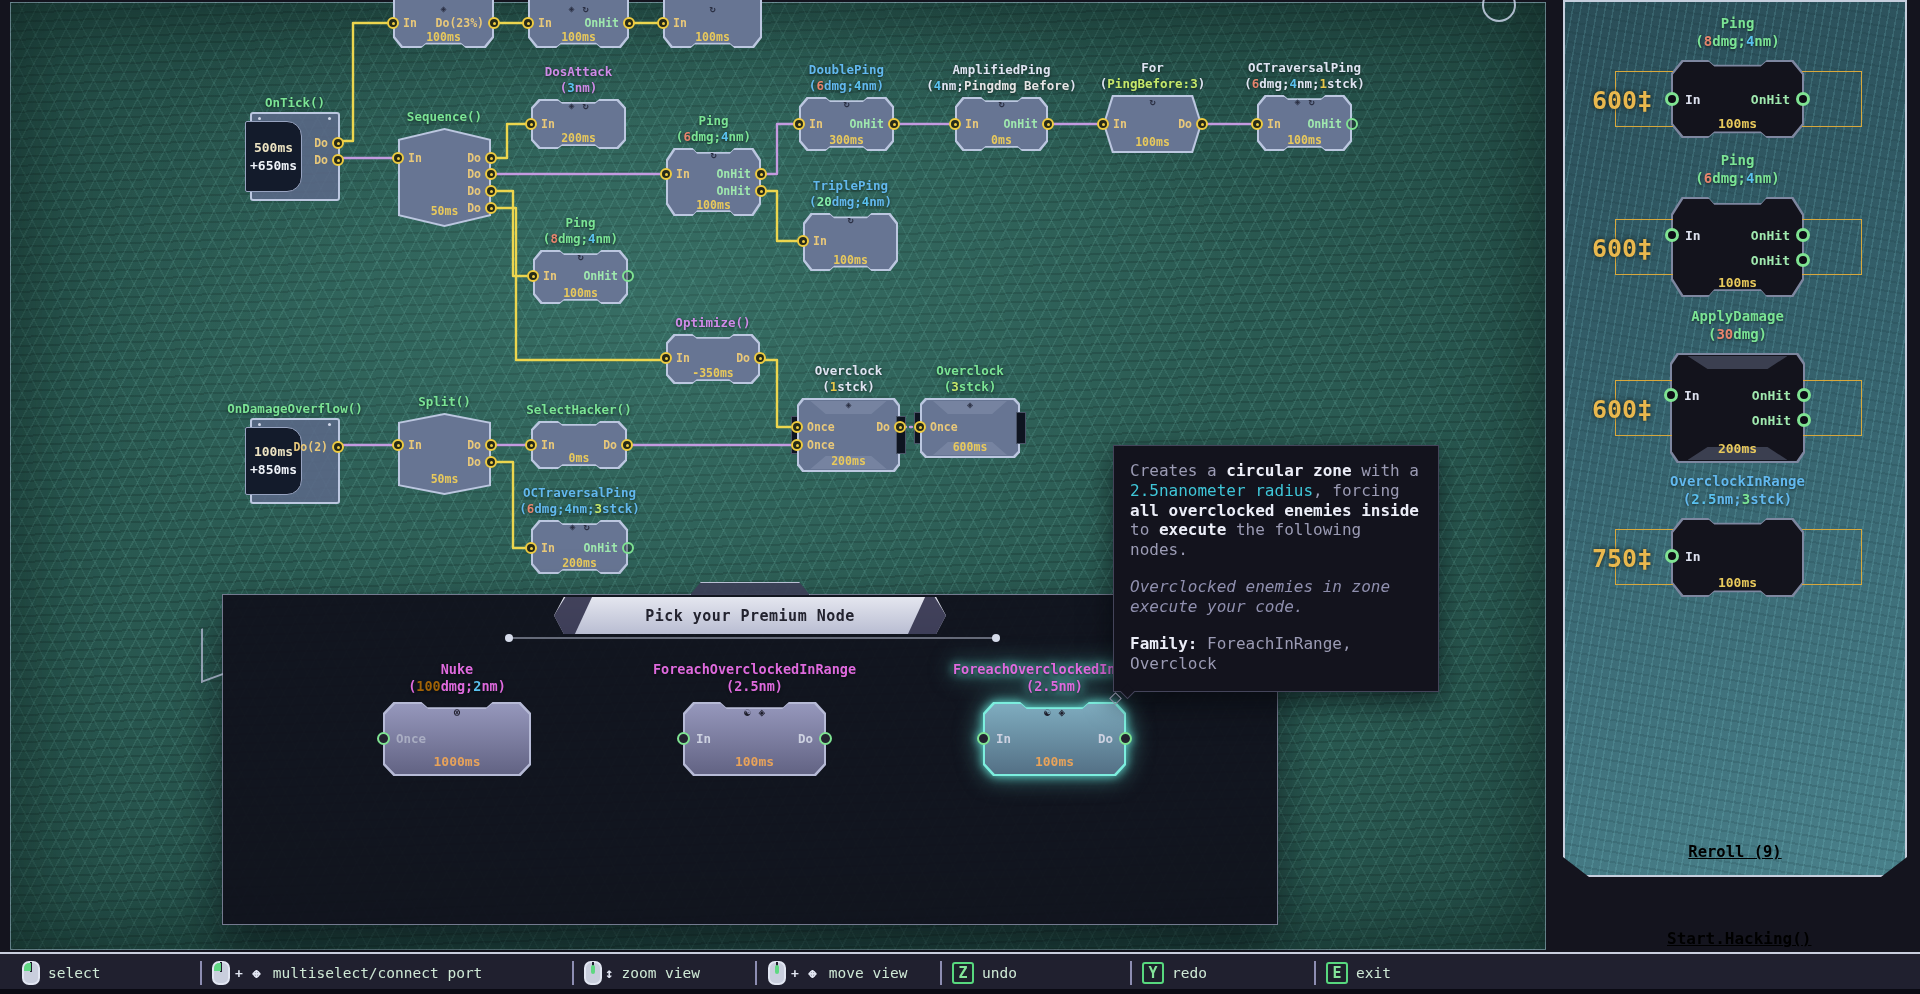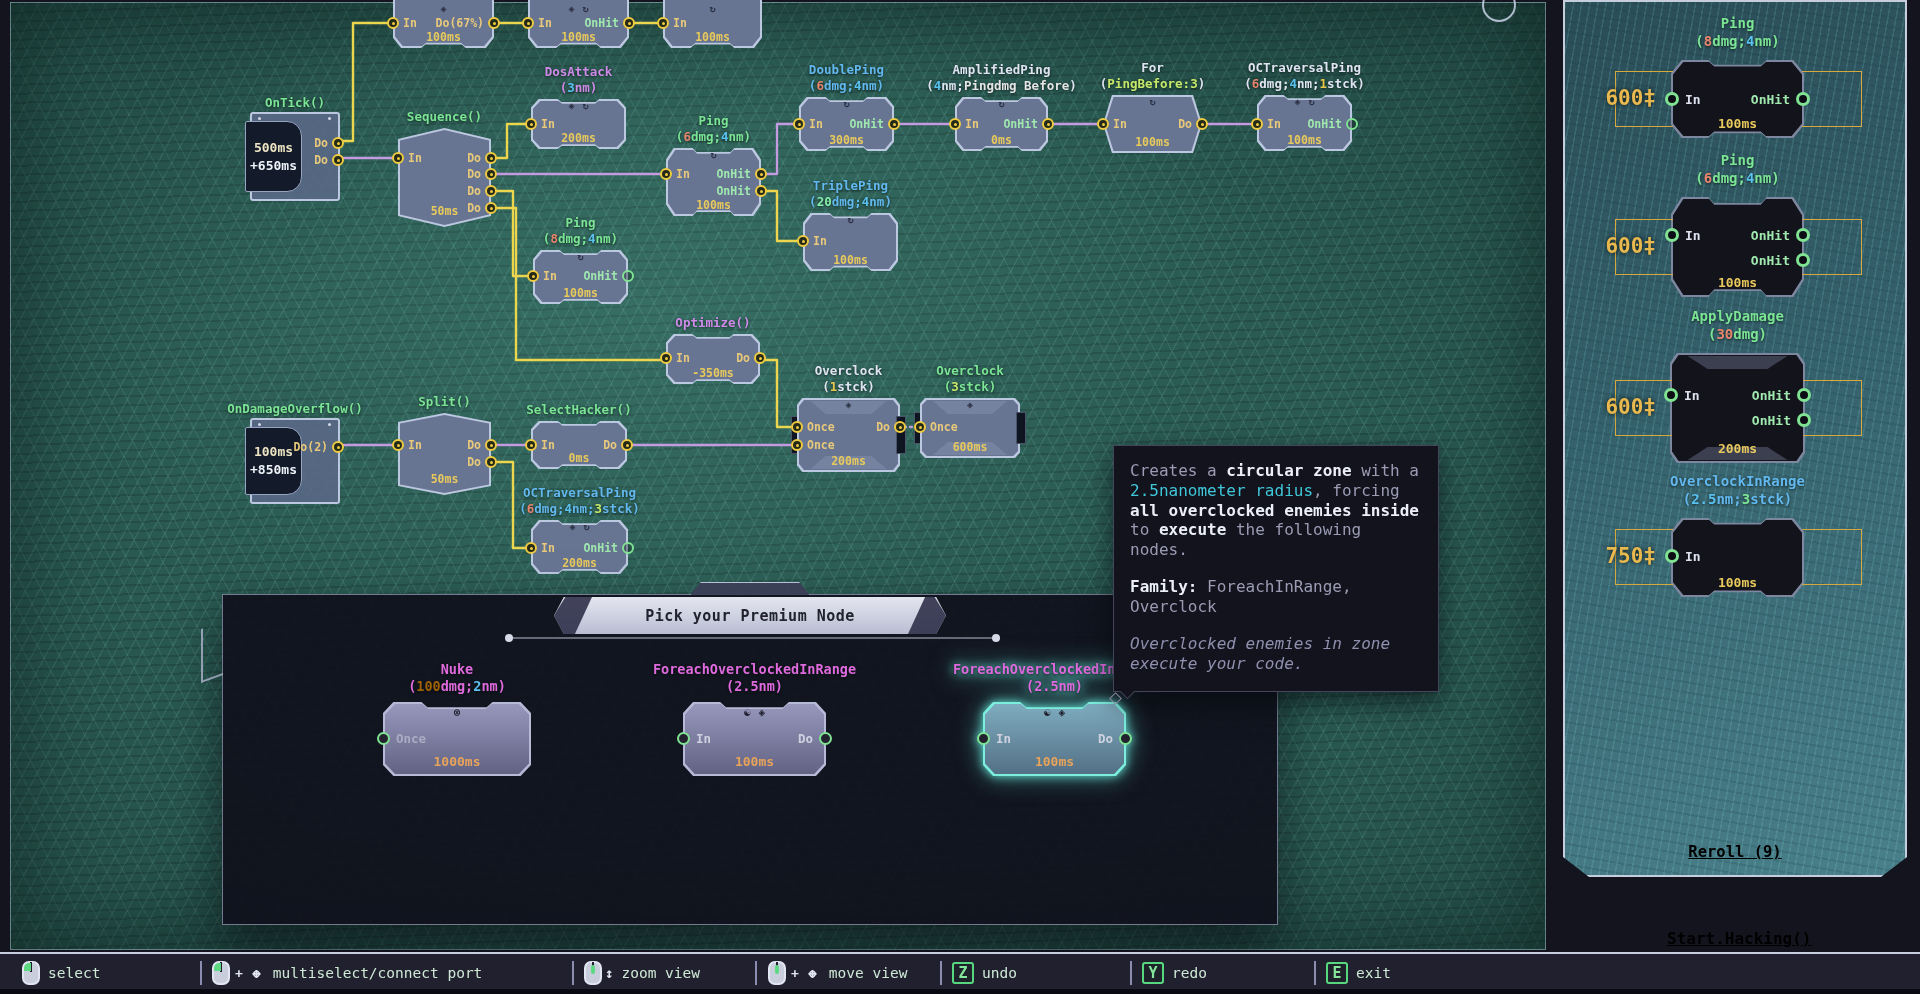--- a/index.html
+++ b/index.html
@@ -120,21 +120,21 @@
     background:linear-gradient(160deg,#2a4d57 0%,#35616c 45%,#49808a 100%);}
   .sidebar::before{content:"";position:absolute;inset:0;
     background:
       repeating-linear-gradient(100deg, rgba(140,225,230,.14) 0 1.5px, transparent 1.5px 8px),
       repeating-linear-gradient(10deg, rgba(20,50,55,.15) 0 2px, transparent 2px 10px);}
   .sb-notch{position:absolute;bottom:-2px;width:26px;height:20px;background:#14141e;z-index:2;}
   .sb-notch.nl{left:-2px;clip-path:polygon(0 0,0 100%,100% 100%);}
   .sb-notch.nr{right:-2px;clip-path:polygon(100% 0,100% 100%,0 100%);}
   .brk{position:absolute;border:1.5px solid #d8a83c;box-sizing:border-box;z-index:4;}
   .brk.bl{border-right:none}.brk.br{border-left:none}
-  .price{position:absolute;width:64px;text-align:right;font-size:21px;font-weight:bold;z-index:5;
+  .price{position:absolute;width:64px;text-align:left;font-size:25px;font-weight:bold;z-index:5;
     text-shadow:0 0 5px rgba(10,14,10,.9);}
 
   .link{position:absolute;text-decoration:underline;font-weight:bold;cursor:pointer;z-index:6;white-space:nowrap;}
   .reroll{left:50%;transform:translateX(-50%);bottom:14px;font-size:15.5px;}
   .start{left:1667px;top:929px;font-size:16px;}
 
   
   .toolbar{position:absolute;left:0;bottom:0;width:1920px;height:42px;z-index:7;box-sizing:border-box;
     background:#20202f;border-top:2px solid #c9cede;}
   .toolbar::after{content:"";position:absolute;left:0;right:0;bottom:0;height:5px;background:#0a0a13;}
@@ -185,21 +185,21 @@
         <div class="nfill"></div>
         <div class="nicons" style="top: 16px;">
           <span>◈</span>
         </div>
         <div class="prow l" style="top: 28px;">
           <i class="pc conn"></i>
           <span style="color: rgb(232, 200, 122);">In</span>
         </div>
         <div class="prow r" style="top: 28px;">
           <i class="pc conn"></i>
-          <span style="color: rgb(232, 200, 122);">Do(67%)</span>
+          <span style="color: rgb(232, 200, 122);">Do(23%)</span>
         </div>
         <div class="nfoot" style="color: rgb(232, 201, 92);">100ms</div>
       </div>
       <div class="node v-graph sh-chip" style="left: 528px; top: -12px; width: 101px; height: 60px;">
         <div class="nfill"></div>
         <div class="nicons" style="top: 16px;">
           <span>◈</span>
           <span>↻</span>
         </div>
         <div class="prow l" style="top: 28px;">
@@ -701,22 +701,22 @@
         <div class="nfoot" style="color: rgb(232, 201, 92);">100ms</div>
       </div>
     </div>
 
   <a class="link start">Start.Hacking()</a>
 
   <div class="tooltip" id="tooltip">
     <div class="tip-ptr"></div>
     <div class="tip-sq"></div>
   <p><span class="tn">Creates a </span><span class="tb">circular zone</span><span class="tn"> with a </span><span class="tc">2.5nanometer radius</span><span class="tn">, forcing </span><span class="tb">all overclocked enemies inside</span><span class="tn"> to </span><span class="tb">execute</span><span class="tn"> the following nodes.</span></p>
+      <p><span class="ti">Overclocked enemies in zone execute your code.</span></p>
       <p><span class="tb">Family:</span><span class="tn"> ForeachInRange, Overclock</span></p>
-      <p><span class="ti">Overclocked enemies in zone execute your code.</span></p>
     </div>
 
   <footer class="toolbar" id="toolbar">
       <div class="titem" style="left: 22px;">
         <span class="mi mi-left"></span>
         <span class="tlabel">select</span>
       </div>
       <div class="tsep" style="left: 200px;"></div>
       <div class="titem" style="left: 212px;">
         <span class="mi mi-left"></span>

